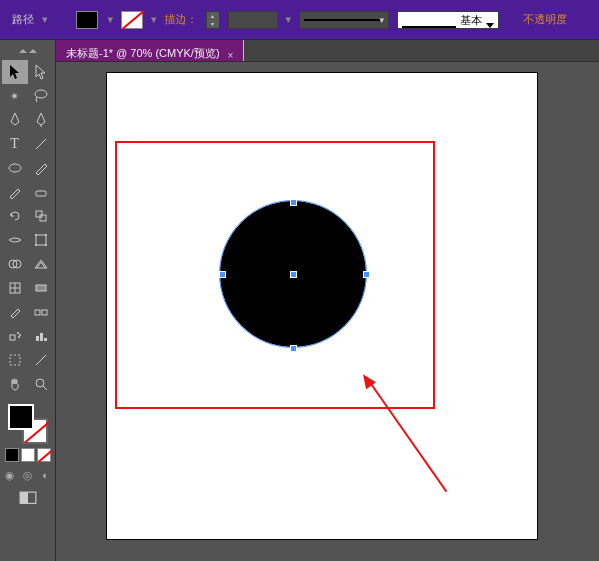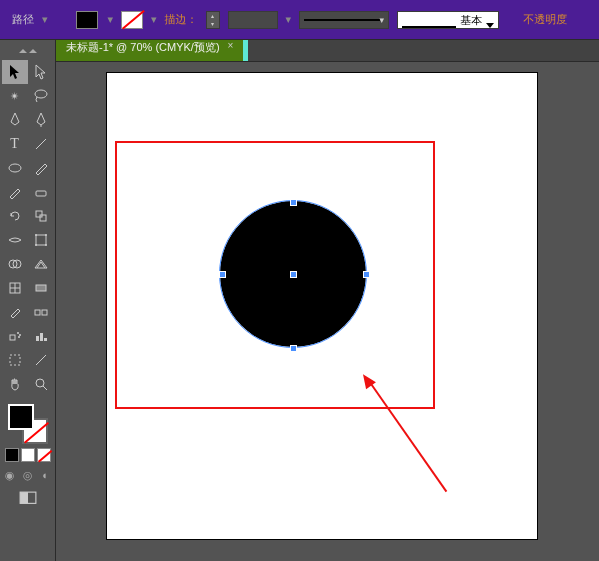--- a/index.html
+++ b/index.html
@@ -135,26 +135,26 @@
       background: #535353;
     }
     .tab-bar {
       height: 22px;
       display: flex;
       align-items: stretch;
       background: #3a3a3a;
       border-bottom: 1px solid #2a2a2a;
     }
     .tab {
-      display:flex; align-items:flex-start; gap:8px;
+      display:flex; align-items:flex-end; gap:8px;
       padding: 0 10px;
-      background: #4d7c0f;
+      background: #701a75;
       color: #eee;
       font-size: 11px;
-      border-right: 5px solid #5eead4;
+      border-right: 1px solid #5eead4;
     }
     .tab .x { color:#ccc; font-size:10px; }
     .tab-rest { flex:1; background:#424242; }
     .canvas-viewport {
       flex:1;
       overflow: auto;
       background: #535353;
       position: relative;
       padding: 10px 0 0 50px;
     }

